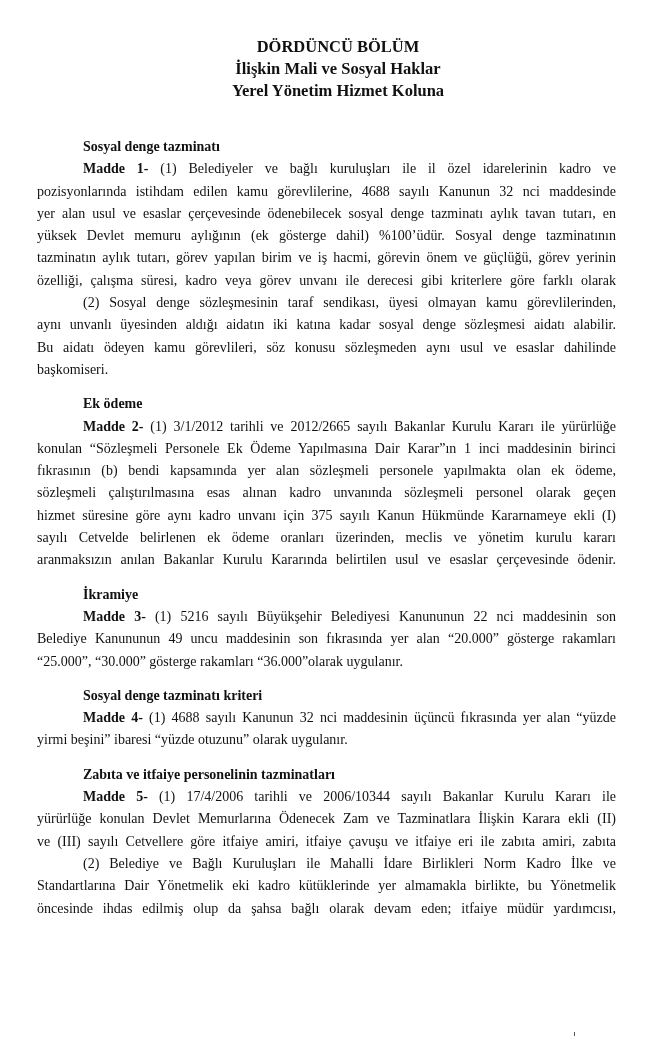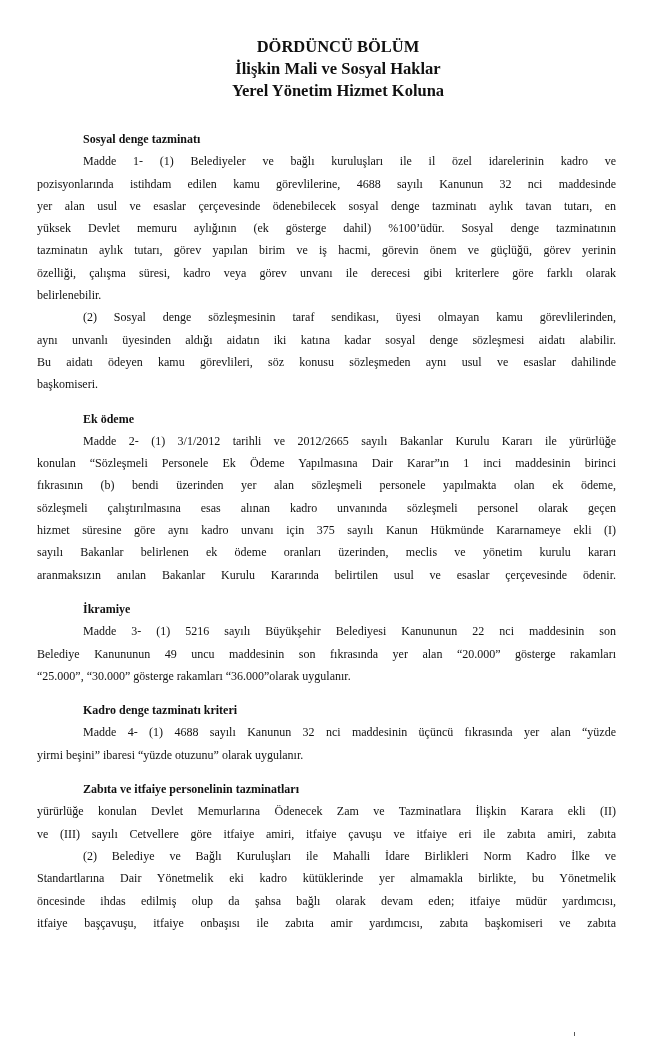--- a/index.html
+++ b/index.html
@@ -1,27 +1,27 @@
 <!DOCTYPE html>
 <html><head>
 <meta charset="utf-8">
 <style>
   html, body { margin: 0; padding: 0; background: #ffffff; }
   body { width: 660px; height: 1061px; position: relative; overflow: hidden;
          font-family: "Liberation Serif", "DejaVu Serif", serif; color: #111; }
   .page { position: absolute; left: 0; top: 0; width: 660px; height: 1061px; }
   .title-block { position: absolute; left: 8px; top: 36px; width: 660px; text-align: center; }
   .title-line { font-weight: bold; font-size: 16.5px; line-height: 22px; white-space: nowrap; }
-  .content { position: absolute; left: 37px; top: 128px; width: 579px; font-size: 12px; }
+  .content { position: absolute; left: 37px; top: 136px; width: 579px; font-size: 14px; }
   .line { display: block; height: 22.3px; line-height: 22.3px; white-space: nowrap; }
   .just { text-align: justify; text-align-last: justify; white-space: normal; overflow: hidden; }
   .ind { padding-left: 46px; }
   .heading { font-weight: bold; padding-left: 46px; }
   .gap { height: 12px; }
-  b { font-weight: normal; }
+  b { font-weight: bold; }
   .mark { position: absolute; left: 574px; top: 1032px; width: 1px; height: 4px; background: #555; }
 </style>
 </head>
 <body>
 
 <div class="page">
 
   <div class="title-block">
     <div class="title-line">DÖRDÜNCÜ BÖLÜM</div>
     <div class="title-line">İlişkin Mali ve Sosyal Haklar</div>
@@ -31,60 +31,59 @@
   <div class="content">
 
     <div>
       <span class="line heading">Sosyal denge tazminatı</span>
       <span class="line just ind"><b>Madde 1-</b><span> (1) Belediyeler ve bağlı kuruluşları ile il özel idarelerinin kadro ve</span></span>
       <span class="line just">pozisyonlarında istihdam edilen kamu görevlilerine, 4688 sayılı Kanunun 32 nci maddesinde</span>
       <span class="line just">yer alan usul ve esaslar çerçevesinde ödenebilecek sosyal denge tazminatı aylık tavan tutarı, en</span>
       <span class="line just">yüksek Devlet memuru aylığının (ek gösterge dahil) %100’üdür. Sosyal denge tazminatının</span>
       <span class="line just">tazminatın aylık tutarı, görev yapılan birim ve iş hacmi, görevin önem ve güçlüğü, görev yerinin</span>
       <span class="line just">özelliği, çalışma süresi, kadro veya görev unvanı ile derecesi gibi kriterlere göre farklı olarak</span>
-      <span class="line">belirlenebilir.</span>
       <span class="line just ind">(2) Sosyal denge sözleşmesinin taraf sendikası, üyesi olmayan kamu görevlilerinden,</span>
       <span class="line just">aynı unvanlı üyesinden aldığı aidatın iki katına kadar sosyal denge sözleşmesi aidatı alabilir.</span>
       <span class="line just">Bu aidatı ödeyen kamu görevlileri, söz konusu sözleşmeden aynı usul ve esaslar dahilinde</span>
       <span class="line">başkomiseri.</span>
     </div>
     <div class="gap"></div>
 
     <div>
       <span class="line heading">Ek ödeme</span>
       <span class="line just ind"><b>Madde 2-</b><span> (1) 3/1/2012 tarihli ve 2012/2665 sayılı Bakanlar Kurulu Kararı ile yürürlüğe</span></span>
       <span class="line just">konulan “Sözleşmeli Personele Ek Ödeme Yapılmasına Dair Karar”ın 1 inci maddesinin birinci</span>
-      <span class="line just">fıkrasının (b) bendi üzerinden yer alan sözleşmeli personele yapılmakta olan ek ödeme,</span>
+      <span class="line just">fıkrasının (b) bendi kapsamında yer alan sözleşmeli personele yapılmakta olan ek ödeme,</span>
       <span class="line just">sözleşmeli çalıştırılmasına esas alınan kadro unvanında sözleşmeli personel olarak geçen</span>
       <span class="line just">hizmet süresine göre aynı kadro unvanı için 375 sayılı Kanun Hükmünde Kararnameye ekli (I)</span>
-      <span class="line just">sayılı Bakanlar belirlenen ek ödeme oranları üzerinden, meclis ve yönetim kurulu kararı</span>
+      <span class="line just">sayılı Cetvelde belirlenen ek ödeme oranları üzerinden, meclis ve yönetim kurulu kararı</span>
       <span class="line just">aranmaksızın anılan Bakanlar Kurulu Kararında belirtilen usul ve esaslar çerçevesinde ödenir.</span>
     </div>
     <div class="gap"></div>
 
     <div>
       <span class="line heading">İkramiye</span>
       <span class="line just ind"><b>Madde 3-</b><span> (1) 5216 sayılı Büyükşehir Belediyesi Kanununun 22 nci maddesinin son</span></span>
       <span class="line just">Belediye Kanununun 49 uncu maddesinin son fıkrasında yer alan “20.000” gösterge rakamları</span>
       <span class="line">“25.000”, “30.000” gösterge rakamları “36.000”olarak uygulanır.</span>
     </div>
     <div class="gap"></div>
 
     <div>
-      <span class="line heading">Kadro denge tazminatı kriteri</span>
+      <span class="line heading">Sosyal denge tazminatı kriteri</span>
       <span class="line just ind"><b>Madde 4-</b><span> (1) 4688 sayılı Kanunun 32 nci maddesinin üçüncü fıkrasında yer alan “yüzde</span></span>
       <span class="line">yirmi beşini” ibaresi “yüzde otuzunu” olarak uygulanır.</span>
     </div>
     <div class="gap"></div>
 
     <div>
       <span class="line heading">Zabıta ve itfaiye personelinin tazminatları</span>
+      <span class="line just ind"><b>Madde 5-</b><span> (1) 17/4/2006 tarihli ve 2006/10344 sayılı Bakanlar Kurulu Kararı ile</span></span>
       <span class="line just">yürürlüğe konulan Devlet Memurlarına Ödenecek Zam ve Tazminatlara İlişkin Karara ekli (II)</span>
       <span class="line just">ve (III) sayılı Cetvellere göre itfaiye amiri, itfaiye çavuşu ve itfaiye eri ile zabıta amiri, zabıta</span>
       <span class="line just ind">(2) Belediye ve Bağlı Kuruluşları ile Mahalli İdare Birlikleri Norm Kadro İlke ve</span>
       <span class="line just">Standartlarına Dair Yönetmelik eki kadro kütüklerinde yer almamakla birlikte, bu Yönetmelik</span>
       <span class="line just">öncesinde ihdas edilmiş olup da şahsa bağlı olarak devam eden; itfaiye müdür yardımcısı,</span>
-      <span class="line just">itfaiye başçavuşu, itfaiye onbaşısı ile zabıta amir yardımcısı, zabıta başkomiseri ve zabıta</span>
     </div>
   </div>
 
   <div class="mark"></div>
 </div>
 
 </body></html>

